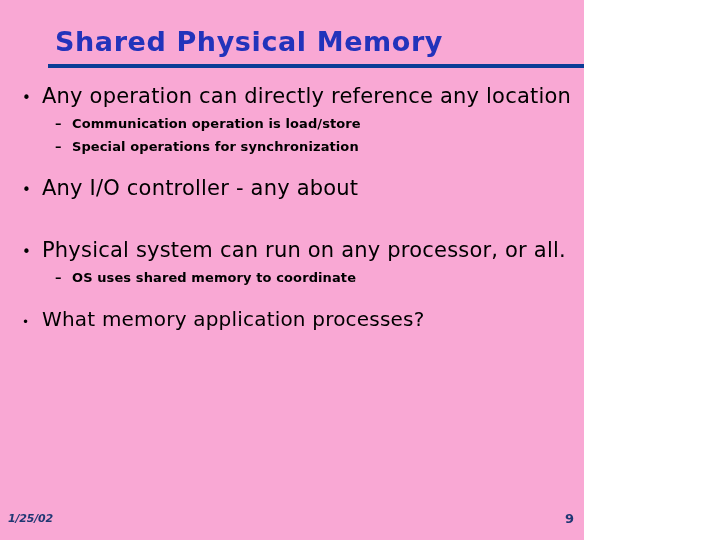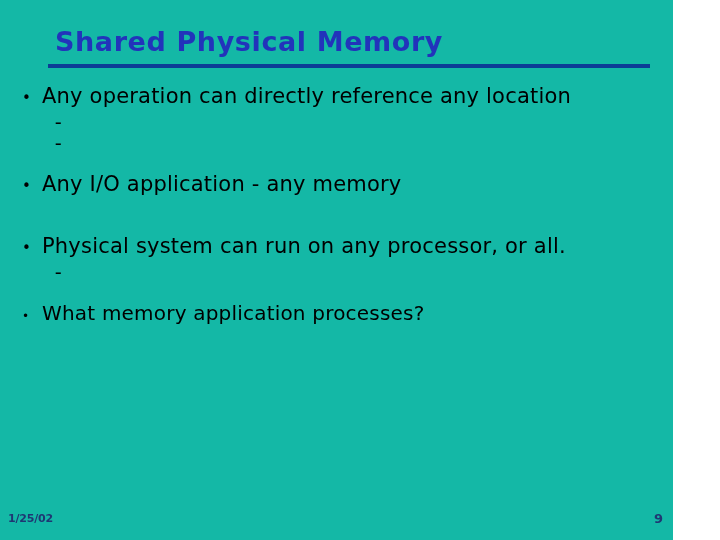--- a/index.html
+++ b/index.html
@@ -5,23 +5,23 @@
   html, body {
     margin: 0;
     padding: 0;
     background: #ffffff;
   }
   body {
     font-family: "DejaVu Sans", sans-serif;
   }
   #slide {
     position: relative;
-    width: 673px;
+    width: 584px;
     height: 540px;
-    background: #14b8a6;
+    background: #f9a8d4;
     overflow: hidden;
   }
 
   
   #slide-title {
     position: absolute;
     left: 55px;
     top: 26px;
     font-family: "DejaVu Sans", sans-serif;
     font-size: 27px;
@@ -108,20 +108,21 @@
   
   #footer-date {
     position: absolute;
     left: 8px;
     top: 512px;
     font-family: "DejaVu Sans", sans-serif;
     font-size: 11px;
     font-weight: 700;
     color: #1f3773;
     letter-spacing: -0.2px;
+    font-style: italic;
   }
   #footer-number {
     position: absolute;
     right: 10px;
     top: 511px;
     font-family: "DejaVu Sans", sans-serif;
     font-size: 13px;
     font-weight: 700;
     color: #1f3773;
   }
@@ -139,46 +140,49 @@
 
     <div class="bullet-row lvl1">
       <span class="marker">•</span>
       <span class="txt">Any operation can directly reference any location</span>
     </div>
 
     <div class="sp-gap-sm"></div>
 
     <div class="bullet-row lvl2">
       <span class="marker">–</span>
+      <span class="txt">Communication operation is load/store</span>
     </div>
 
     <div class="sp-gap-sm"></div>
 
     <div class="bullet-row lvl2">
       <span class="marker">–</span>
+      <span class="txt">Special operations for synchronization</span>
     </div>
 
     <div class="sp-gap-md"></div>
 
     <div class="bullet-row lvl1">
       <span class="marker">•</span>
-      <span class="txt">Any I/O application - any memory</span>
+      <span class="txt">Any I/O controller - any about</span>
     </div>
 
     <div class="sp-gap-lg"></div>
 
     <div class="bullet-row lvl1">
       <span class="marker">•</span>
       <span class="txt">Physical system can run on any processor, or all.</span>
     </div>
 
     <div class="sp-gap-sm"></div>
 
     <div class="bullet-row lvl2">
       <span class="marker">–</span>
+      <span class="txt">OS uses shared memory to coordinate</span>
     </div>
 
     <div class="sp-gap-md"></div>
 
     <div class="bullet-row lvl1 small">
       <span class="marker">•</span>
       <span class="txt">What memory application processes?</span>
     </div>
 
   </div>

